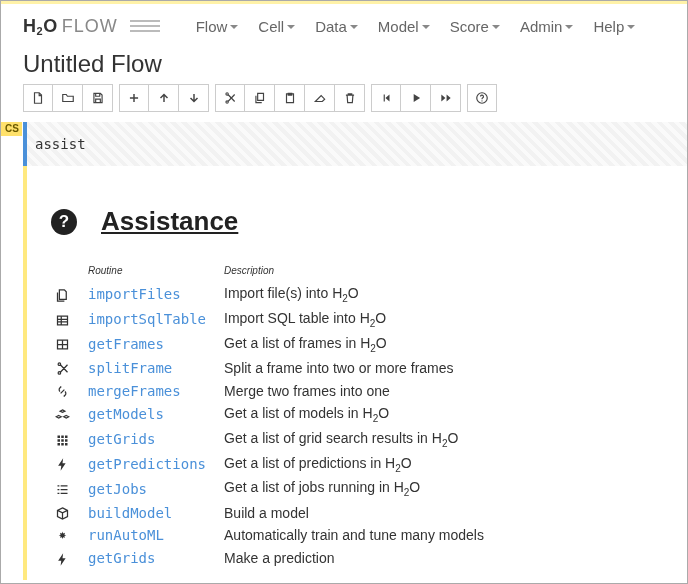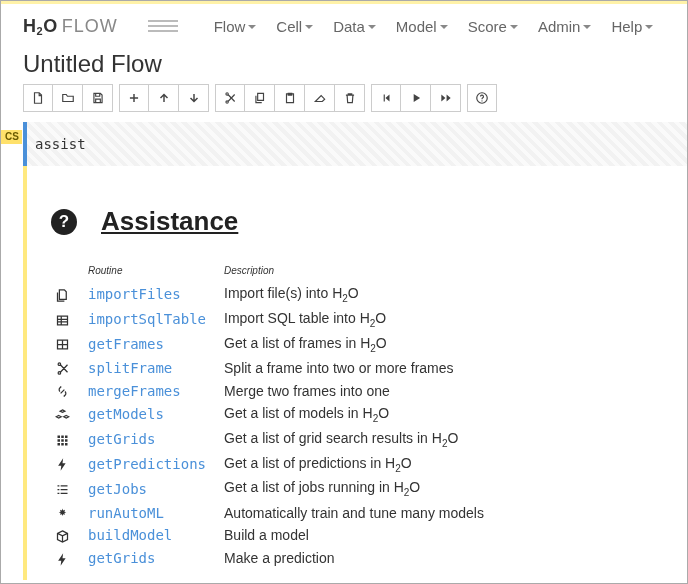--- a/index.html
+++ b/index.html
@@ -19,21 +19,21 @@
     background: #fff2a8;
   }
   
   .navbar {
     display: flex;
     align-items: center;
     padding: 4px 10px 4px 22px;
     height: 44px;
   }
   .brand {
-    display:flex; align-items:center; gap:24px; margin-right:24px;
+    display:flex; align-items:center; gap:6px; margin-right:24px;
   }
   .brand-text {
     font-weight:700; font-size:18px; letter-spacing:0.5px; color:#333;
     display:flex; align-items:baseline;
   }
   .brand-h2o { font-weight:800; }
   .brand-h2o .sub { font-size:11px; position:relative; top:3px; }
   .brand-flow { color:#888; font-weight:400; margin-left:4px; letter-spacing:1px; }
   .brand-lines {
     display:inline-flex; flex-direction:column; gap:3px; margin-left:6px;
@@ -66,21 +66,21 @@
   .cell {
     margin-left:22px;
     border-left:4px solid #4a90d9;
     background: repeating-linear-gradient(45deg,#fafafa,#fafafa 4px,#f2f2f2 4px,#f2f2f2 8px);
     padding: 14px 8px;
     font-family: Menlo, Consolas, monospace;
     font-size:14px;
     color:#333;
   }
   .cell-badge {
-    position:absolute; left:0; top:8px;
+    position:absolute; left:0; top:0;
     background:#ffe16b; color:#6b5a00;
     font-size:10px; font-weight:600;
     padding:2px 3px 2px 4px;
     line-height:1;
   }
   
   .output {
     margin-left:22px; padding: 24px 20px 10px 24px;
     border-left:4px solid #ffe97f;
   }
@@ -319,31 +319,31 @@
         </tr>
         <tr>
           <td class="ic"><svg>
               <use href="#i-tasks"></use>
             </svg></td>
           <td class="rt-name">getJobs</td>
           <td>Get a list of jobs running in H<span class="h2o-sub">2</span>O</td>
         </tr>
         <tr>
           <td class="ic"><svg>
+              <use href="#i-cube"></use>
+            </svg></td>
+          <td class="rt-name">buildModel</td>
+          <td>Build a model</td>
+        </tr>
+        <tr>
+          <td class="ic"><svg>
               <use href="#i-magic"></use>
             </svg></td>
           <td class="rt-name">runAutoML</td>
           <td>Automatically train and tune many models</td>
-        </tr>
-        <tr>
-          <td class="ic"><svg>
-              <use href="#i-cube"></use>
-            </svg></td>
-          <td class="rt-name">buildModel</td>
-          <td>Build a model</td>
         </tr>
         <tr>
           <td class="ic"><svg>
               <use href="#i-bolt"></use>
             </svg></td>
           <td class="rt-name">getGrids</td>
           <td>Make a prediction</td>
         </tr>
       </tbody>
   </table>

